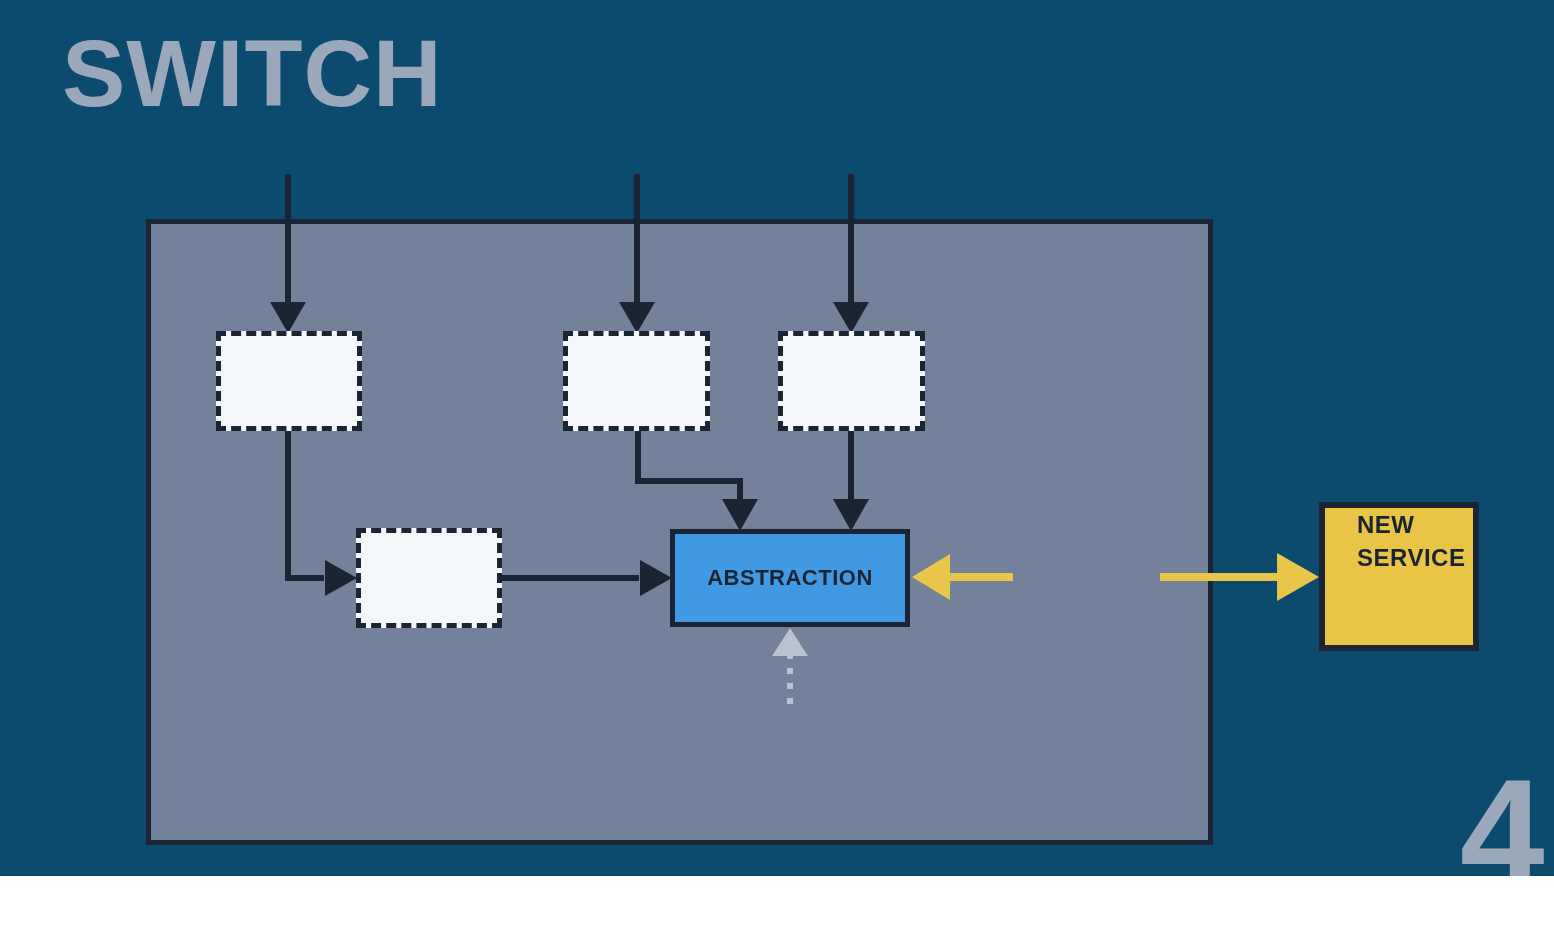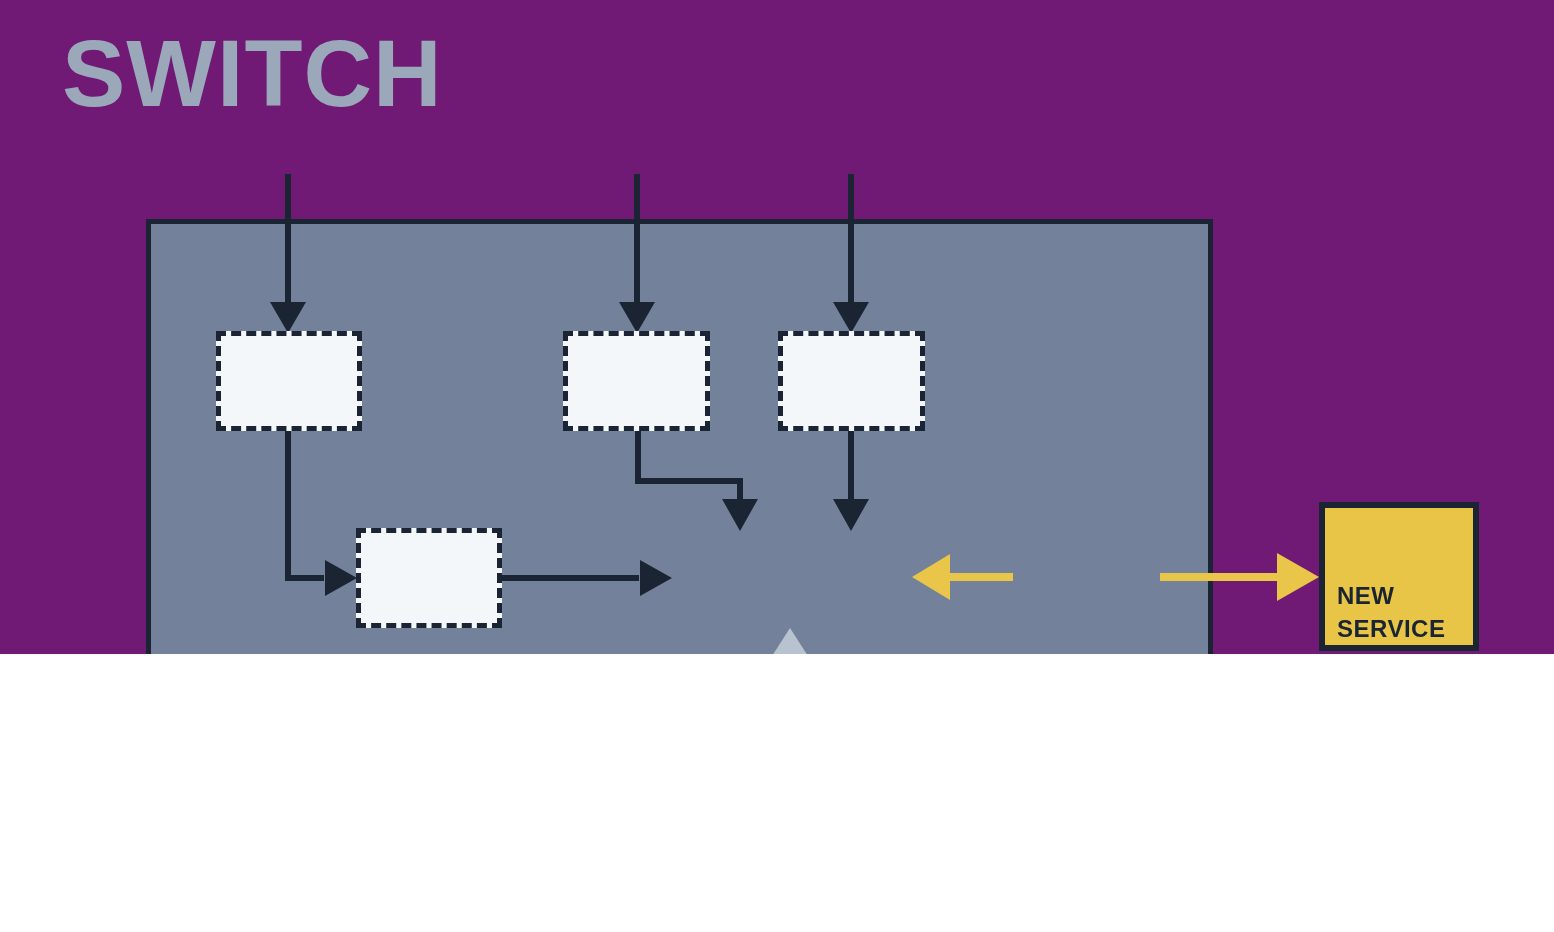--- a/index.html
+++ b/index.html
@@ -2,22 +2,22 @@
 <html><head>
 <meta charset="utf-8">
 <style>
   * { margin: 0; padding: 0; box-sizing: border-box; }
   html, body { background: #ffffff; }
   body { font-family: "Liberation Sans", "DejaVu Sans", sans-serif; }
 
   .canvas {
     position: relative;
     width: 1554px;
-    height: 654px;
-    background: #701a75;
+    height: 876px;
+    background: #0c4a6e;
     overflow: hidden;
   }
 
   .slide-title {
     position: absolute;
     left: 62px;
     top: 26px;
     font-size: 95px;
     font-weight: bold;
     letter-spacing: 1px;
@@ -91,22 +91,22 @@
   }
 
   .new-service-box {
     left: 1319px; top: 502px; width: 160px; height: 149px;
     background: #e8c547;
     border: 6px solid #1b2433;
     color: #1b2433;
     font-size: 24px;
     line-height: 33px;
     justify-content: flex-start;
-    align-items: flex-end;
-    padding-left: 12px;
+    align-items: flex-start;
+    padding-left: 32px;
     letter-spacing: 0.5px;
   }
   .new-service-box .label-wrap { max-width: 120px; }
 
   .arrows-layer {
     position: absolute;
     left: 0; top: 0;
     width: 1554px;
     height: 932px;
     pointer-events: none;
@@ -170,20 +170,23 @@
       <path d="M790 704 V655" stroke="#b9c2cf" stroke-width="6" fill="none" stroke-dasharray="6 9"></path>
       <polygon points="790,628 772,656 808,656" fill="#b9c2cf"></polygon>
     </g>
   </svg>
 
   <div class="node dashed-white box-1"></div>
   <div class="node dashed-white box-2"></div>
   <div class="node dashed-white box-3"></div>
   <div class="node dashed-white box-4"></div>
 
+  <div class="node abstraction-box">
+    <span>ABSTRACTION</span>
+  </div>
 
 
 
   <div class="node new-service-box">
     <span class="label-wrap">NEW SERVICE</span>
   </div>
 
   <div class="page-number">4</div>
 
 </div>

